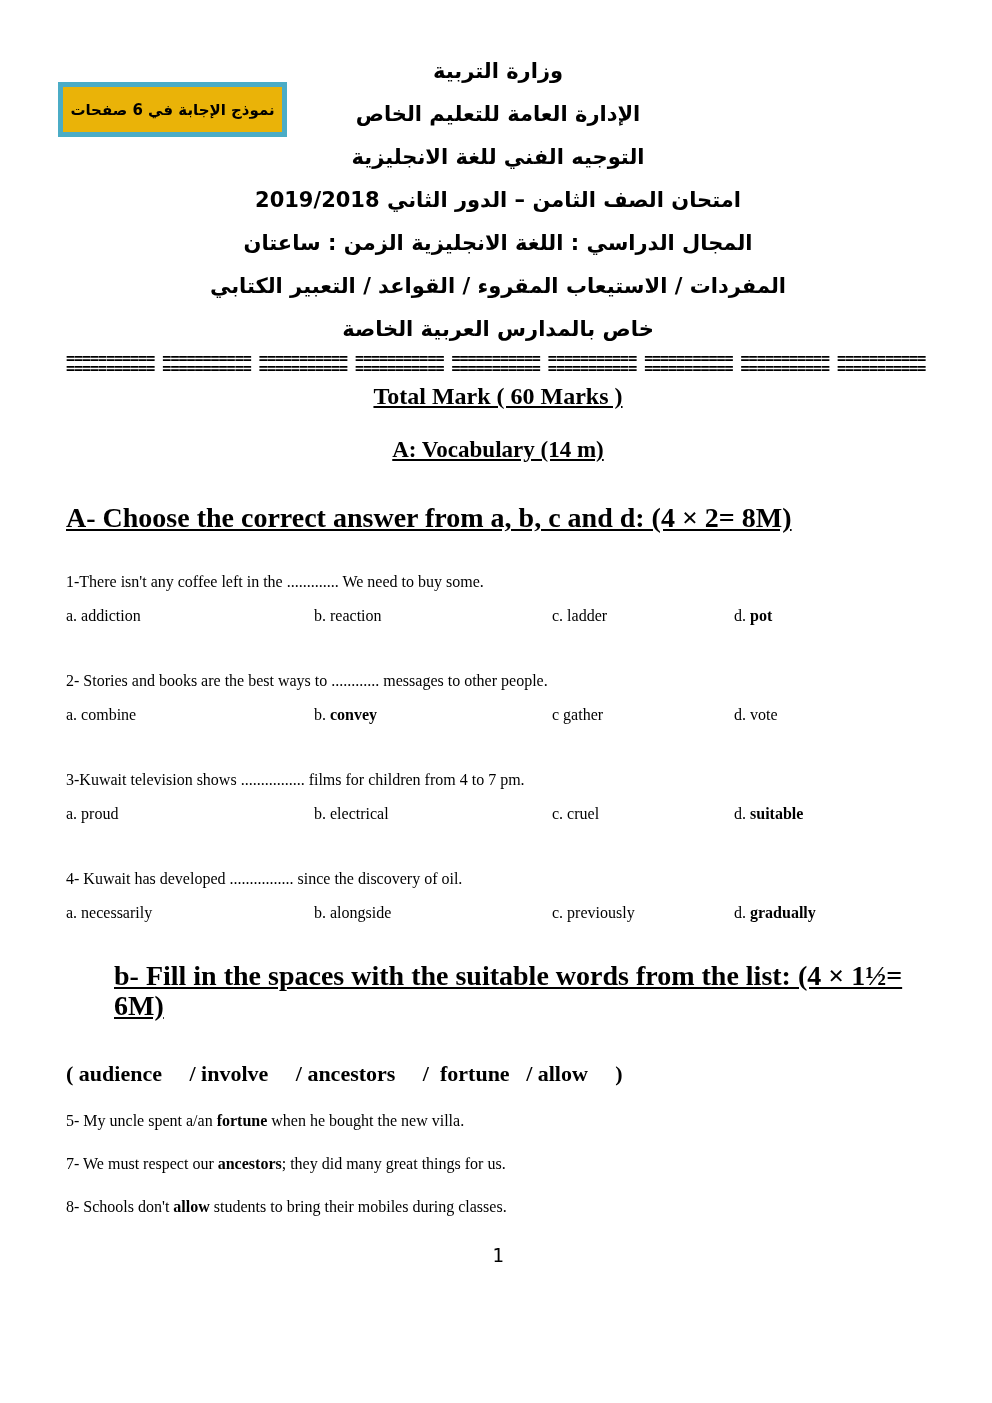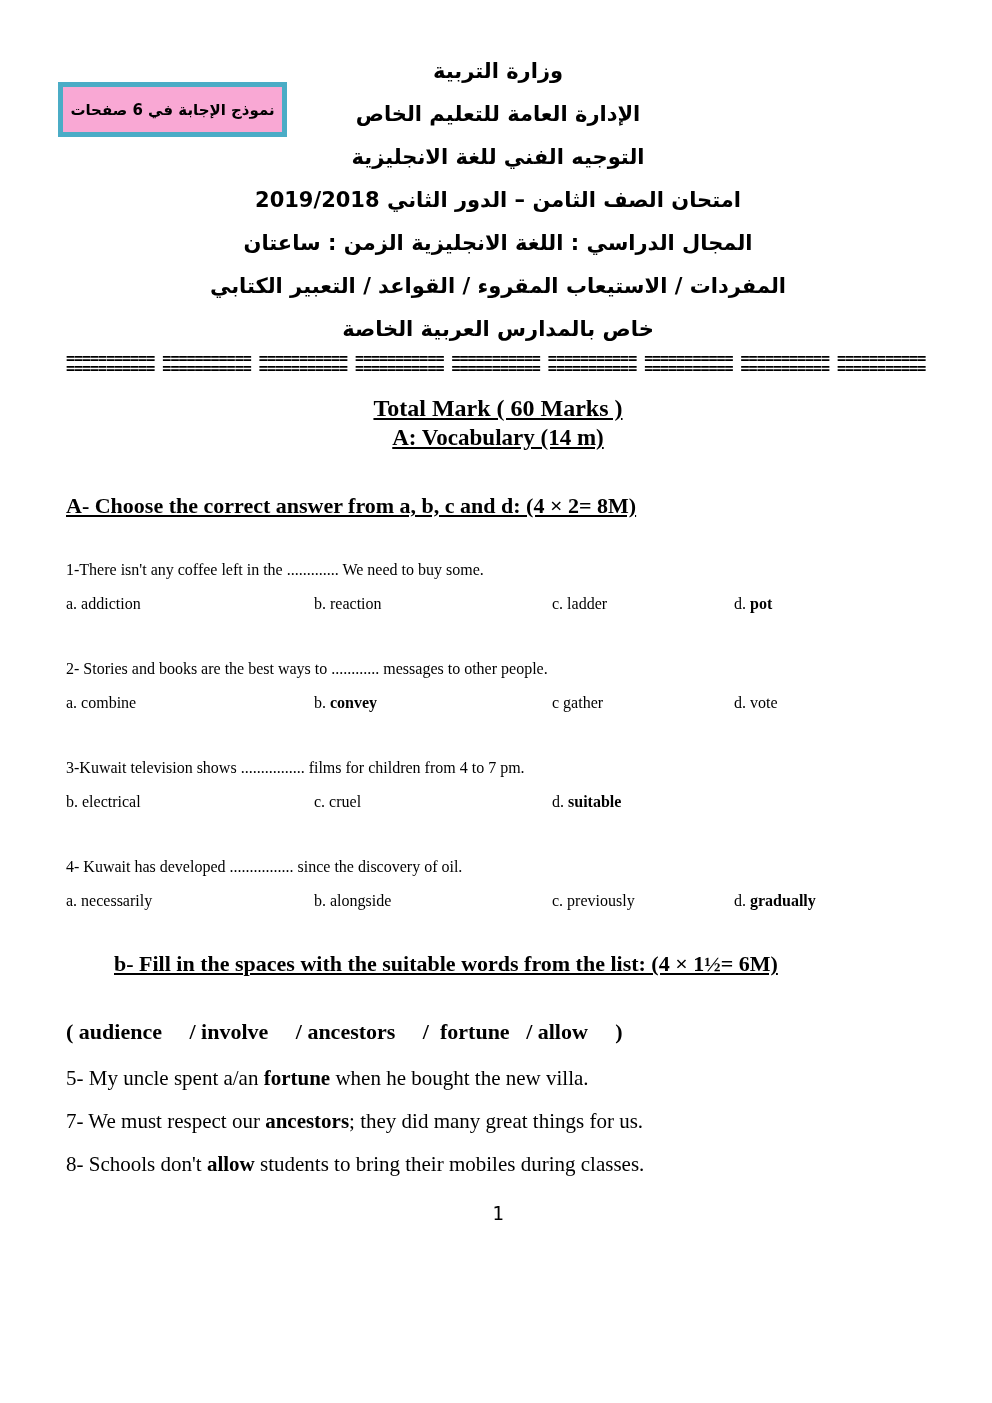--- a/index.html
+++ b/index.html
@@ -21,21 +21,21 @@
     font-weight: bold;
     font-size: 21px;
     height: 43px;
     line-height: 43px;
   }
   .badge {
     position: absolute;
     left: 58px; top: 82px;
     width: 229px; height: 55px;
     border: 5px solid #4bacc6;
-    background: #f9a8d4;
+    background: #eab308;
     display: flex; align-items: center; justify-content: center;
     direction: rtl;
     font-family: "DejaVu Sans", sans-serif;
     font-weight: bold;
     font-size: 15px;
     text-align: center;
   }
 
   
   .separator {
@@ -51,27 +51,27 @@
   .separator .eq { white-space: nowrap; overflow: hidden; height: 10px; }
 
   
   .center-title {
     text-align: center;
     font-weight: bold;
     font-size: 24px;
     text-decoration: underline;
     line-height: 30px;
   }
-  .t1 { margin-top: 18px; text-decoration: underline; }
+  .t1 { margin-top: 6px; text-decoration: underline; }
   .t2 { margin-top: 14px; }
-  .t3 { font-size: 23px; }
+  .t3 { margin-top: 24px; font-size: 23px; }
 
   .section-heading {
     font-weight: bold;
-    font-size: 22px;
+    font-size: 28px;
     text-decoration: underline;
     line-height: 30px;
   }
   .sh-a { margin-top: 38px; }
   .sh-b { margin-top: 32px; margin-left: 48px; }
 
   .question { margin-top: 32px; font-size: 16px; }
   .stem { line-height: 33px; white-space: pre-wrap; }
   .options {
     display: grid;
@@ -83,21 +83,21 @@
 
   .word-list {
     margin-top: 38px;
     text-align: left;
     font-weight: bold;
     font-size: 22px;
     white-space: pre;
     line-height: 30px;
   }
   .fills { margin-top: 10px; }
-  .fill { font-size: 21px; line-height: 43px; white-space: pre-wrap; }
+  .fill { font-size: 16px; line-height: 43px; white-space: pre-wrap; }
 
   .page-number {
     margin-top: 16px;
     text-align: center;
     font-size: 19px;
     font-family: "DejaVu Sans Mono", monospace;
   }
 </style>
 </head>
 <body>
@@ -144,20 +144,21 @@
       <div><span>a.</span> <span>combine</span></div>
       <div><span>b.</span> <span class="b">convey</span></div>
       <div><span>c</span> <span>gather</span></div>
       <div><span>d.</span> <span>vote</span></div>
     </div>
   </div>
 
   <div class="question">
     <div class="stem">3-Kuwait television shows ................ films for children from 4 to 7 pm.</div>
     <div class="options">
+      <div><span>a.</span> <span>proud</span></div>
       <div><span>b.</span> <span>electrical</span></div>
       <div><span>c.</span> <span>cruel</span></div>
       <div><span>d.</span> <span class="b">suitable</span></div>
     </div>
   </div>
 
   <div class="question">
     <div class="stem">4- Kuwait has developed ................ since the discovery of oil.</div>
     <div class="options">
       <div><span>a.</span> <span>necessarily</span></div>

